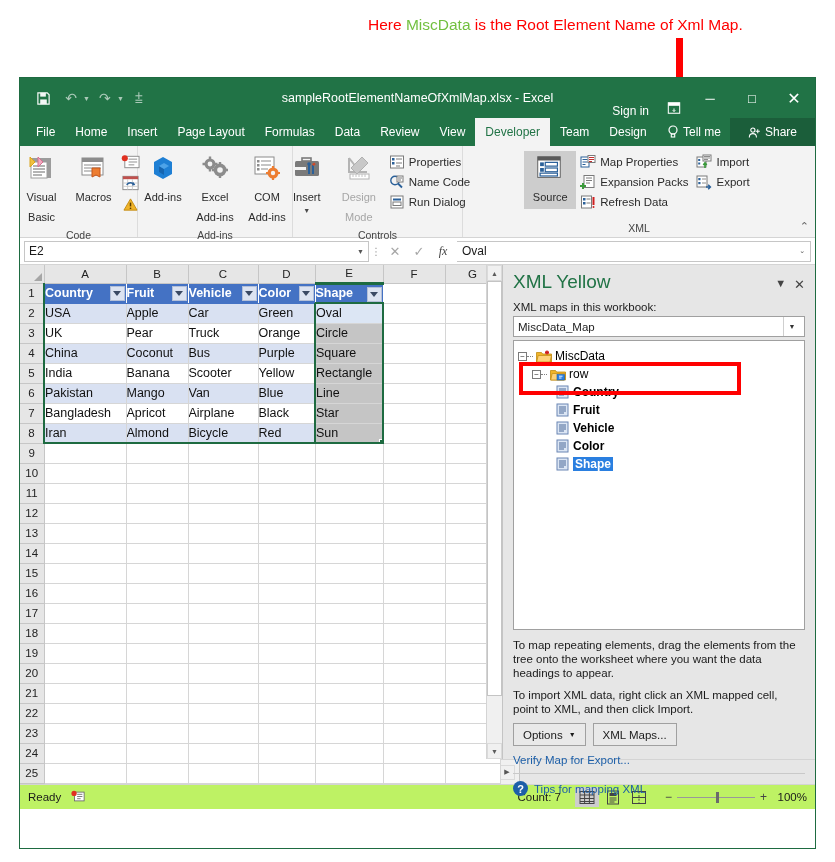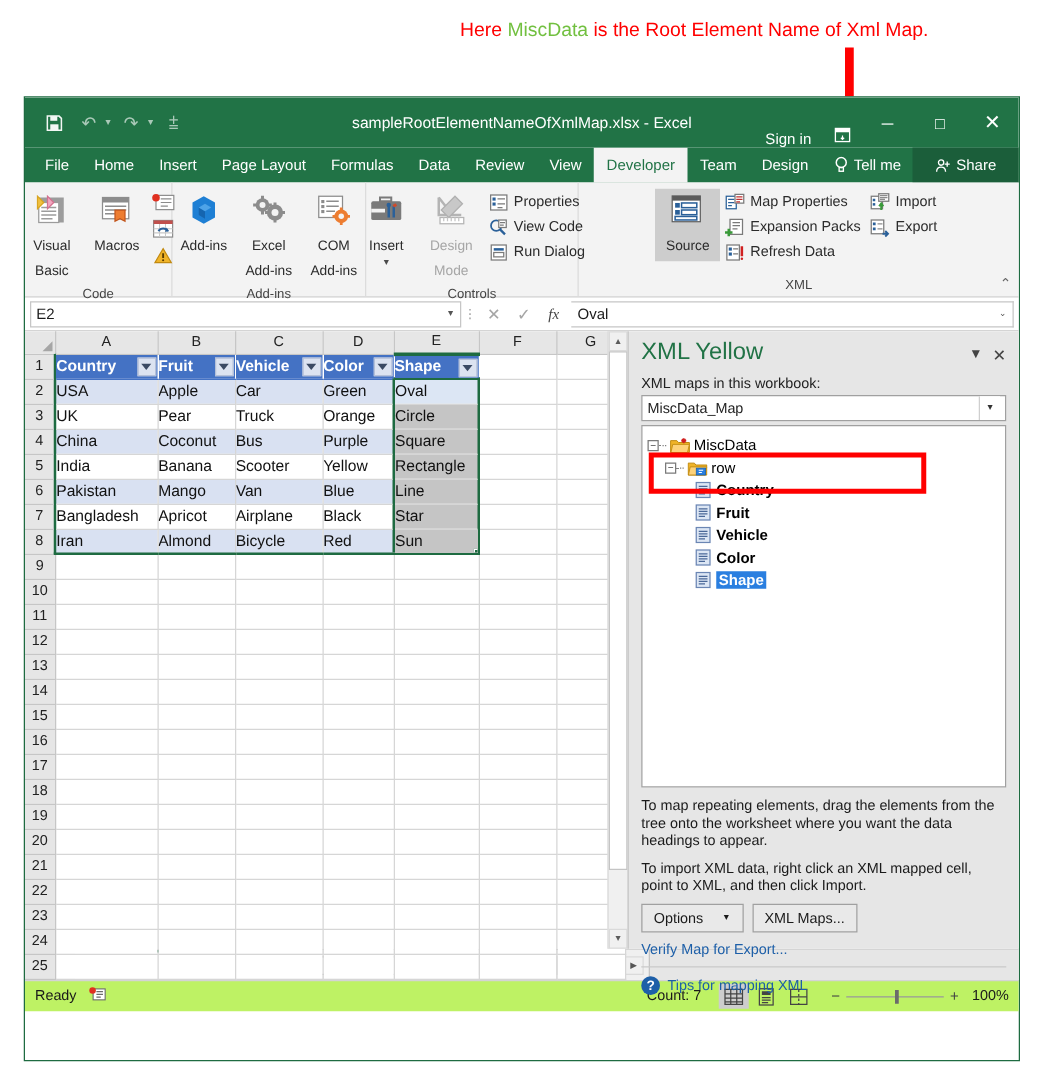--- a/index.html
+++ b/index.html
@@ -256,21 +256,21 @@
   .doc-ico { width: 13px; height: 14px; flex: none; margin: 0 4px 0 0; }
   .tlabel { font-size: 12px; }
   .tlabel.bold { font-weight: bold; }
   .tlabel.hl { background: #2a7fe0; color: #ffffff; font-weight: bold; padding: 0 2px; }
   .indent1 { padding-left: 14px; }
   .indent2 { padding-left: 38px; }
   .tp-para { font-size: 11.5px; color: #1a1a1a; line-height: 14px; margin-top: 8px; }
   .tp-btnrow { display: flex; gap: 7px; margin-top: 7px; }
   .tp-btn {
     height: 23px; border: 1px solid #a0a0a0; background: #e9e9e9;
-    display: flex; align-items: center; justify-content: center; gap: 15px;
+    display: flex; align-items: center; justify-content: center; gap: 6px;
     padding: 0 9px; font-size: 11.5px; color: #1a1a1a;
   }
   .tp-link { font-size: 11.5px; color: #1d5fa8; margin-top: 8px; }
   .tp-sep { border-top: 1px solid #c9c9c9; margin-top: 7px; }
   .tp-tip { display: flex; align-items: center; gap: 6px; margin-top: 7px; }
   .qmark {
     width: 15px; height: 15px; border-radius: 50%; background: #1d5fa8; color:#fff;
     font-size: 11px; font-weight: bold; display: flex; align-items: center; justify-content: center;
   }
   .tp-tip span.t { font-size: 11.5px; color: #1d5fa8; }
@@ -565,21 +565,21 @@
             <span class="smallico">
               <svg width="16" height="16" viewBox="0 0 16 16">
                   <circle cx="6" cy="6.5" r="4.2" fill="none" stroke="#2a6099" stroke-width="1.4"></circle>
                   <path d="M9 9.5l4 4" stroke="#2a6099" stroke-width="1.8"></path>
                   <rect x="8" y="2" width="6" height="6" fill="#fff" stroke="#7a7a7a"></rect>
                   <g stroke="#7a7a7a">
                     <path d="M9 4h4M9 6h3"></path>
                   </g>
                 </svg>
             </span>
-            <span>View Code</span>
+            <span>Name Code</span>
           </div>
           <div class="smallbtn">
             <span class="smallico">
               <svg width="16" height="16" viewBox="0 0 16 16">
                   <rect x="2" y="2" width="12" height="12" fill="#fff" stroke="#7a7a7a"></rect>
                   <rect x="4" y="4.5" width="8" height="2" fill="#2a6099"></rect>
                   <rect x="4" y="8" width="8" height="3.5" fill="none" stroke="#7a7a7a"></rect>
                 </svg>
             </span>
             <span>Run Dialog</span>

